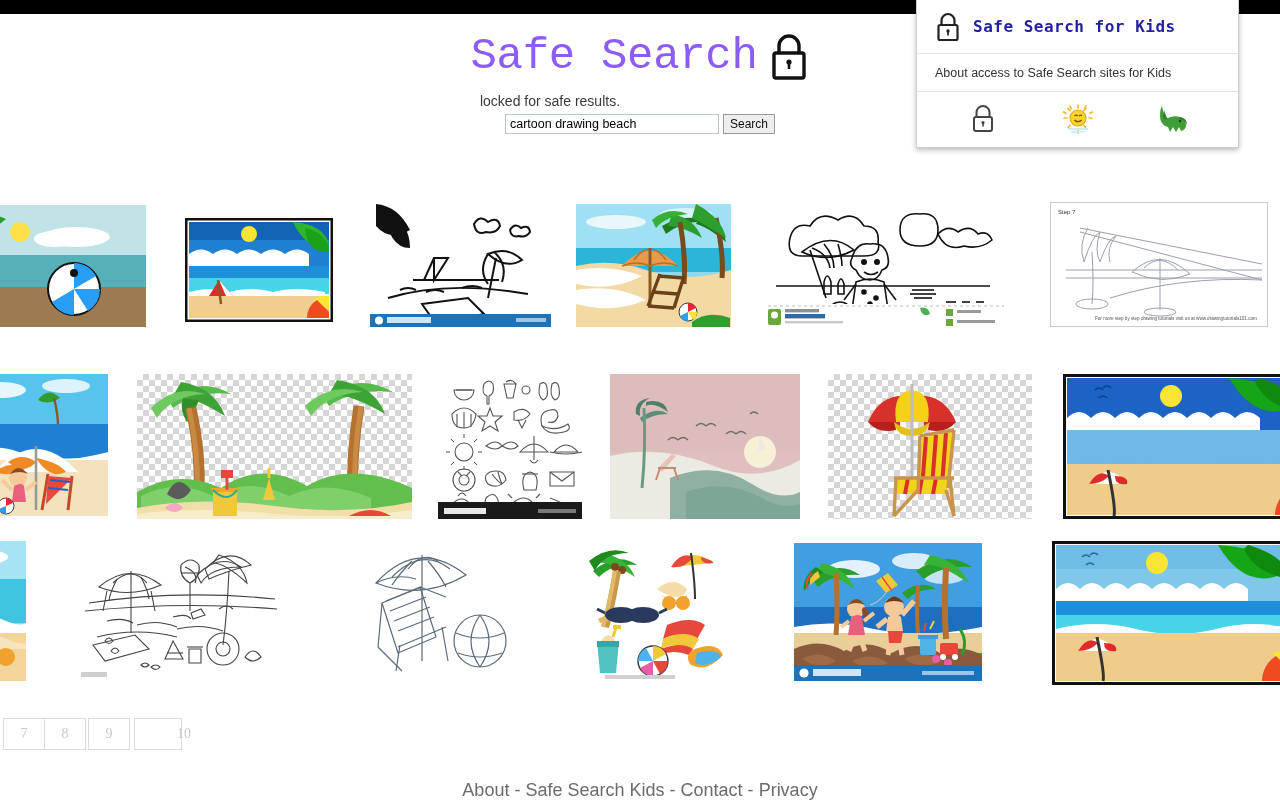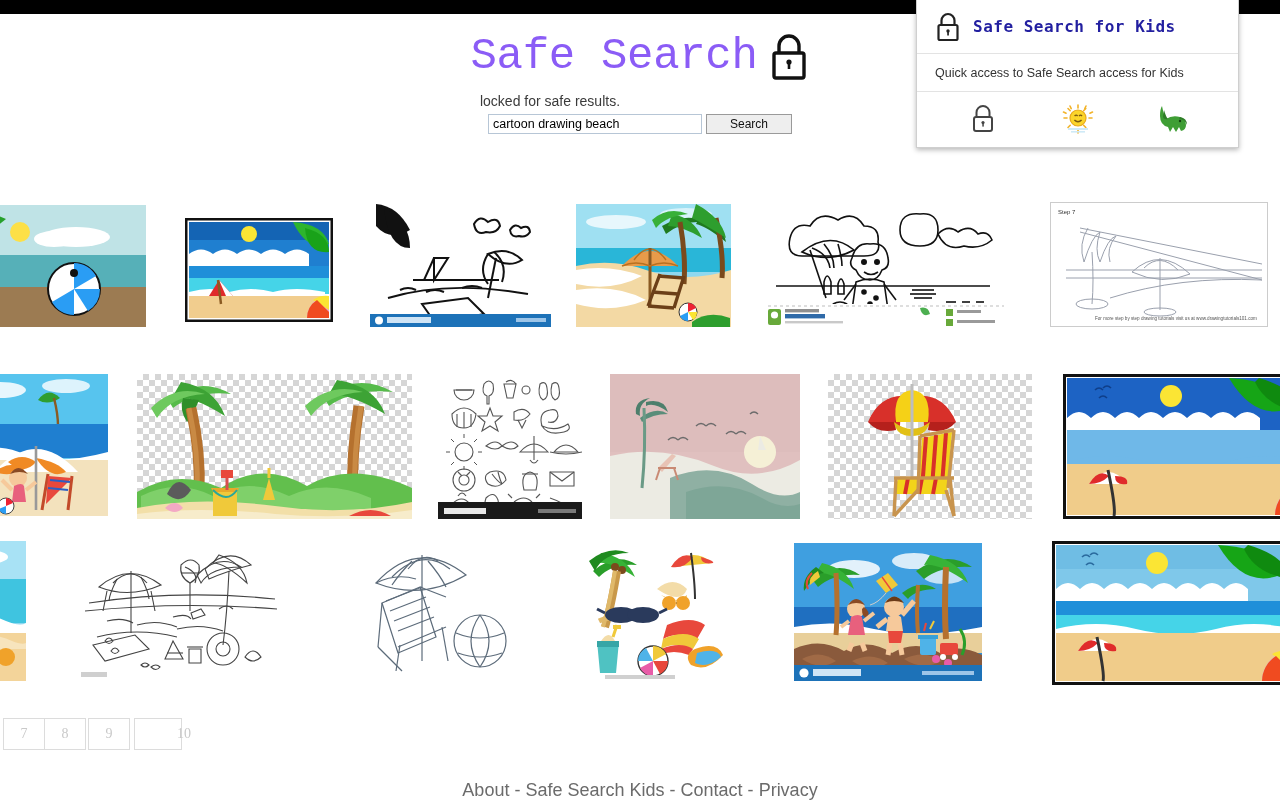--- a/index.html
+++ b/index.html
@@ -42,21 +42,21 @@
     display: flex; justify-content: center; align-items: flex-start; gap: 4px;
   }
   .search-input {
     width: 214px; height: 20px;
     border: 1px solid #b7c6d6; outline: none;
     font-size: 12.5px; color: #000; padding: 2px 4px;
     font-family: "Liberation Sans", sans-serif;
     background: #fff;
   }
   .search-button {
-    height: 20px; padding: 0 23px;
+    height: 20px; padding: 0 6px;
     border: 1px solid #9a9a9a; background: #eeeeee;
     font-size: 12px; color: #111; cursor: pointer; line-height: 18px;
     font-family: "Liberation Sans", sans-serif;
   }
   .header-divider {
     position: absolute; left: 0; top: 165px; width: 1280px; height: 1px;
     background: #e4e4e4;
   }
 
   
@@ -877,21 +877,21 @@
     <div class="popup-head">
       <svg width="26" height="30" viewBox="0 0 26 30">
         <path d="M6.5 13 V8.5 a6.5 6.5 0 0 1 13 0 V13" fill="none" stroke="#222" stroke-width="2.2"></path>
         <rect x="3.5" y="13" width="19" height="15" rx="1.6" fill="none" stroke="#222" stroke-width="2.2"></rect>
         <circle cx="13" cy="19" r="1.7" fill="#222"></circle>
         <rect x="12.2" y="19.5" width="1.7" height="4" fill="#222"></rect>
       </svg>
       <div class="popup-title">Safe Search for Kids</div>
     </div>
 
-    <div class="popup-desc">Quick access to Safe Search access for Kids</div>
+    <div class="popup-desc">About access to Safe Search sites for Kids</div>
 
     <div class="popup-icons">
 
       <div class="popup-icon-slot">
         <svg width="26" height="30" viewBox="0 0 26 30">
           <path d="M6.5 13 V8.5 a6.5 6.5 0 0 1 13 0 V13" fill="none" stroke="#444" stroke-width="2"></path>
           <rect x="4" y="13" width="18" height="14" rx="2" fill="none" stroke="#444" stroke-width="2"></rect>
           <circle cx="13" cy="18.6" r="1.6" fill="#444"></circle>
           <rect x="12.3" y="19" width="1.5" height="3.6" fill="#444"></rect>
         </svg>

